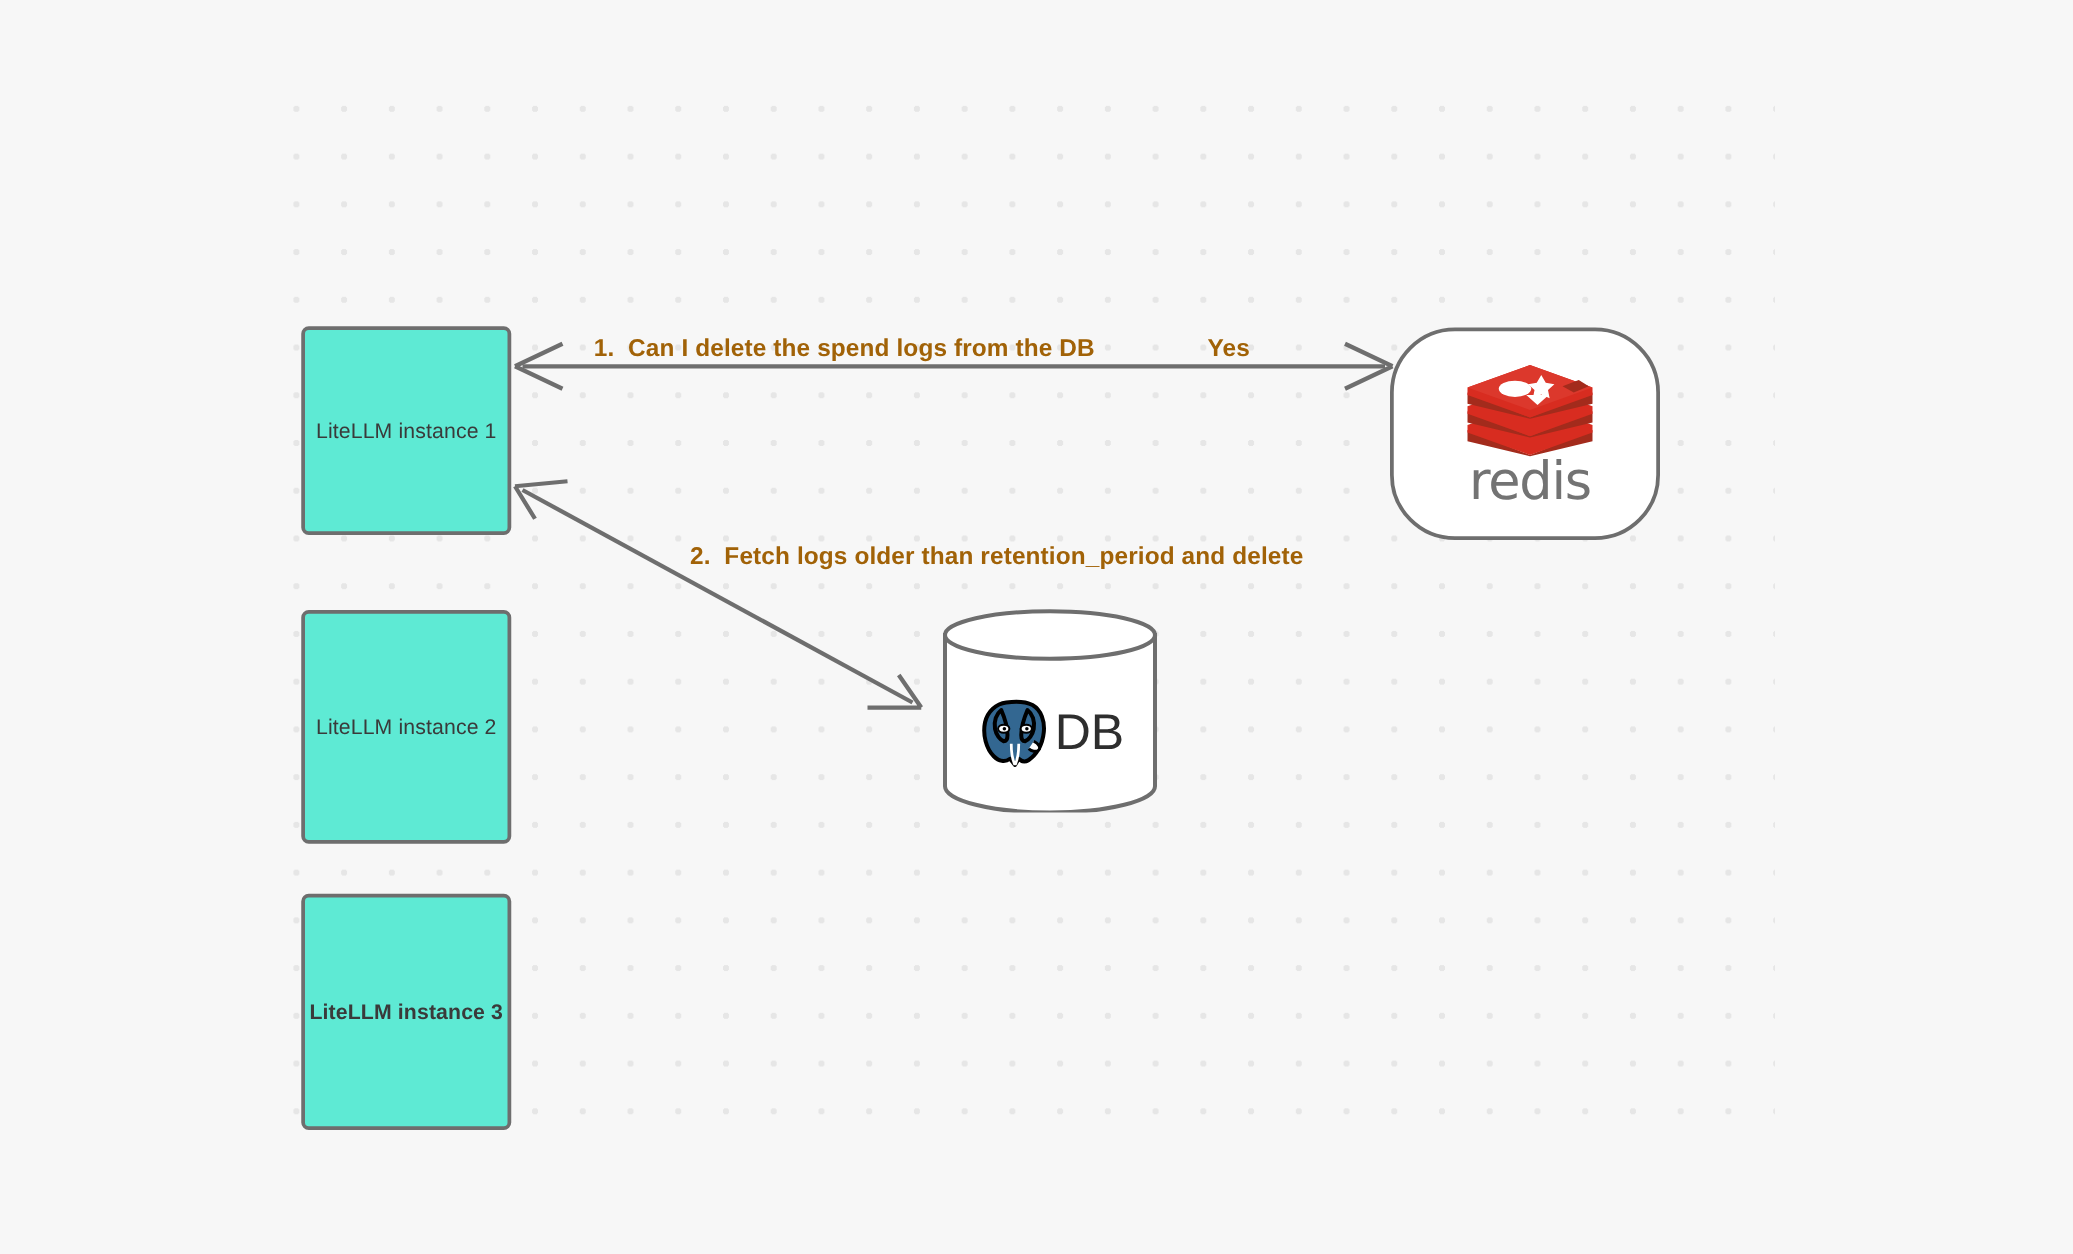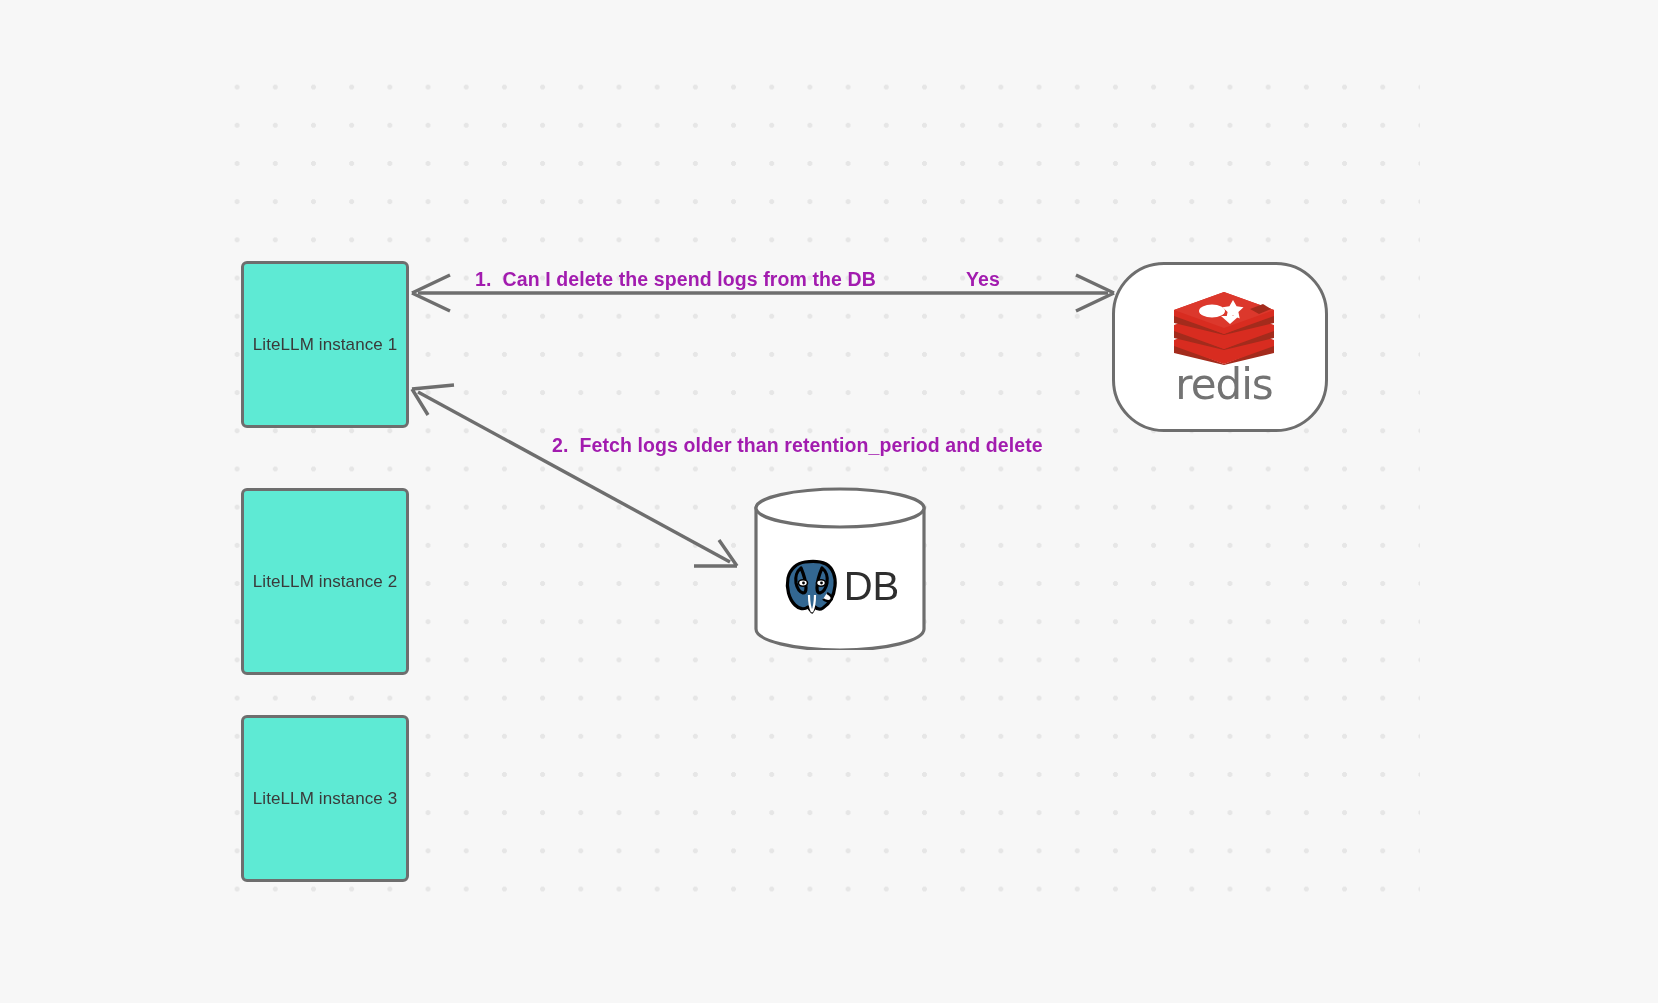--- a/index.html
+++ b/index.html
@@ -38,21 +38,21 @@
   }
   .node-label {
     font-size: 17px;
     color: #3a3a3a;
     font-family: "Liberation Sans", sans-serif;
     letter-spacing: 0.1px;
     white-space: nowrap;
   }
   #litellm-1 { left: 241px; top: 261px; width: 168px; height: 167px; }
   #litellm-2 { left: 241px; top: 488px; width: 168px; height: 187px; }
-  #litellm-3 { left: 241px; top: 715px; width: 168px; height: 167px; }
+  #litellm-3 { left: 241px; top: 715px; width: 168px; height: 189px; font-weight: bold; }
 
   #redis-node {
     position: absolute;
     left: 1112px;
     top: 262px;
     width: 216px;
     height: 170px;
     box-sizing: border-box;
     background: #ffffff;
     border: 3px solid #6e6e6e;
@@ -103,21 +103,21 @@
     color: #2e2e2e;
     line-height: 1;
     margin-left: 1px;
   }
 
   .edge-label {
     position: absolute;
     font-family: "Liberation Sans", sans-serif;
     font-weight: bold;
     font-size: 19.5px;
-    color: #a21caf;
+    color: #a16207;
     white-space: pre;
     letter-spacing: 0.1px;
   }
   #label-1 { left: 475px; top: 268px; }
   #label-1-yes { left: 966px; top: 268px; }
   #label-2 { left: 552px; top: 434px; }
 
   svg.overlay {
     position: absolute;
     left: 0; top: 0;

